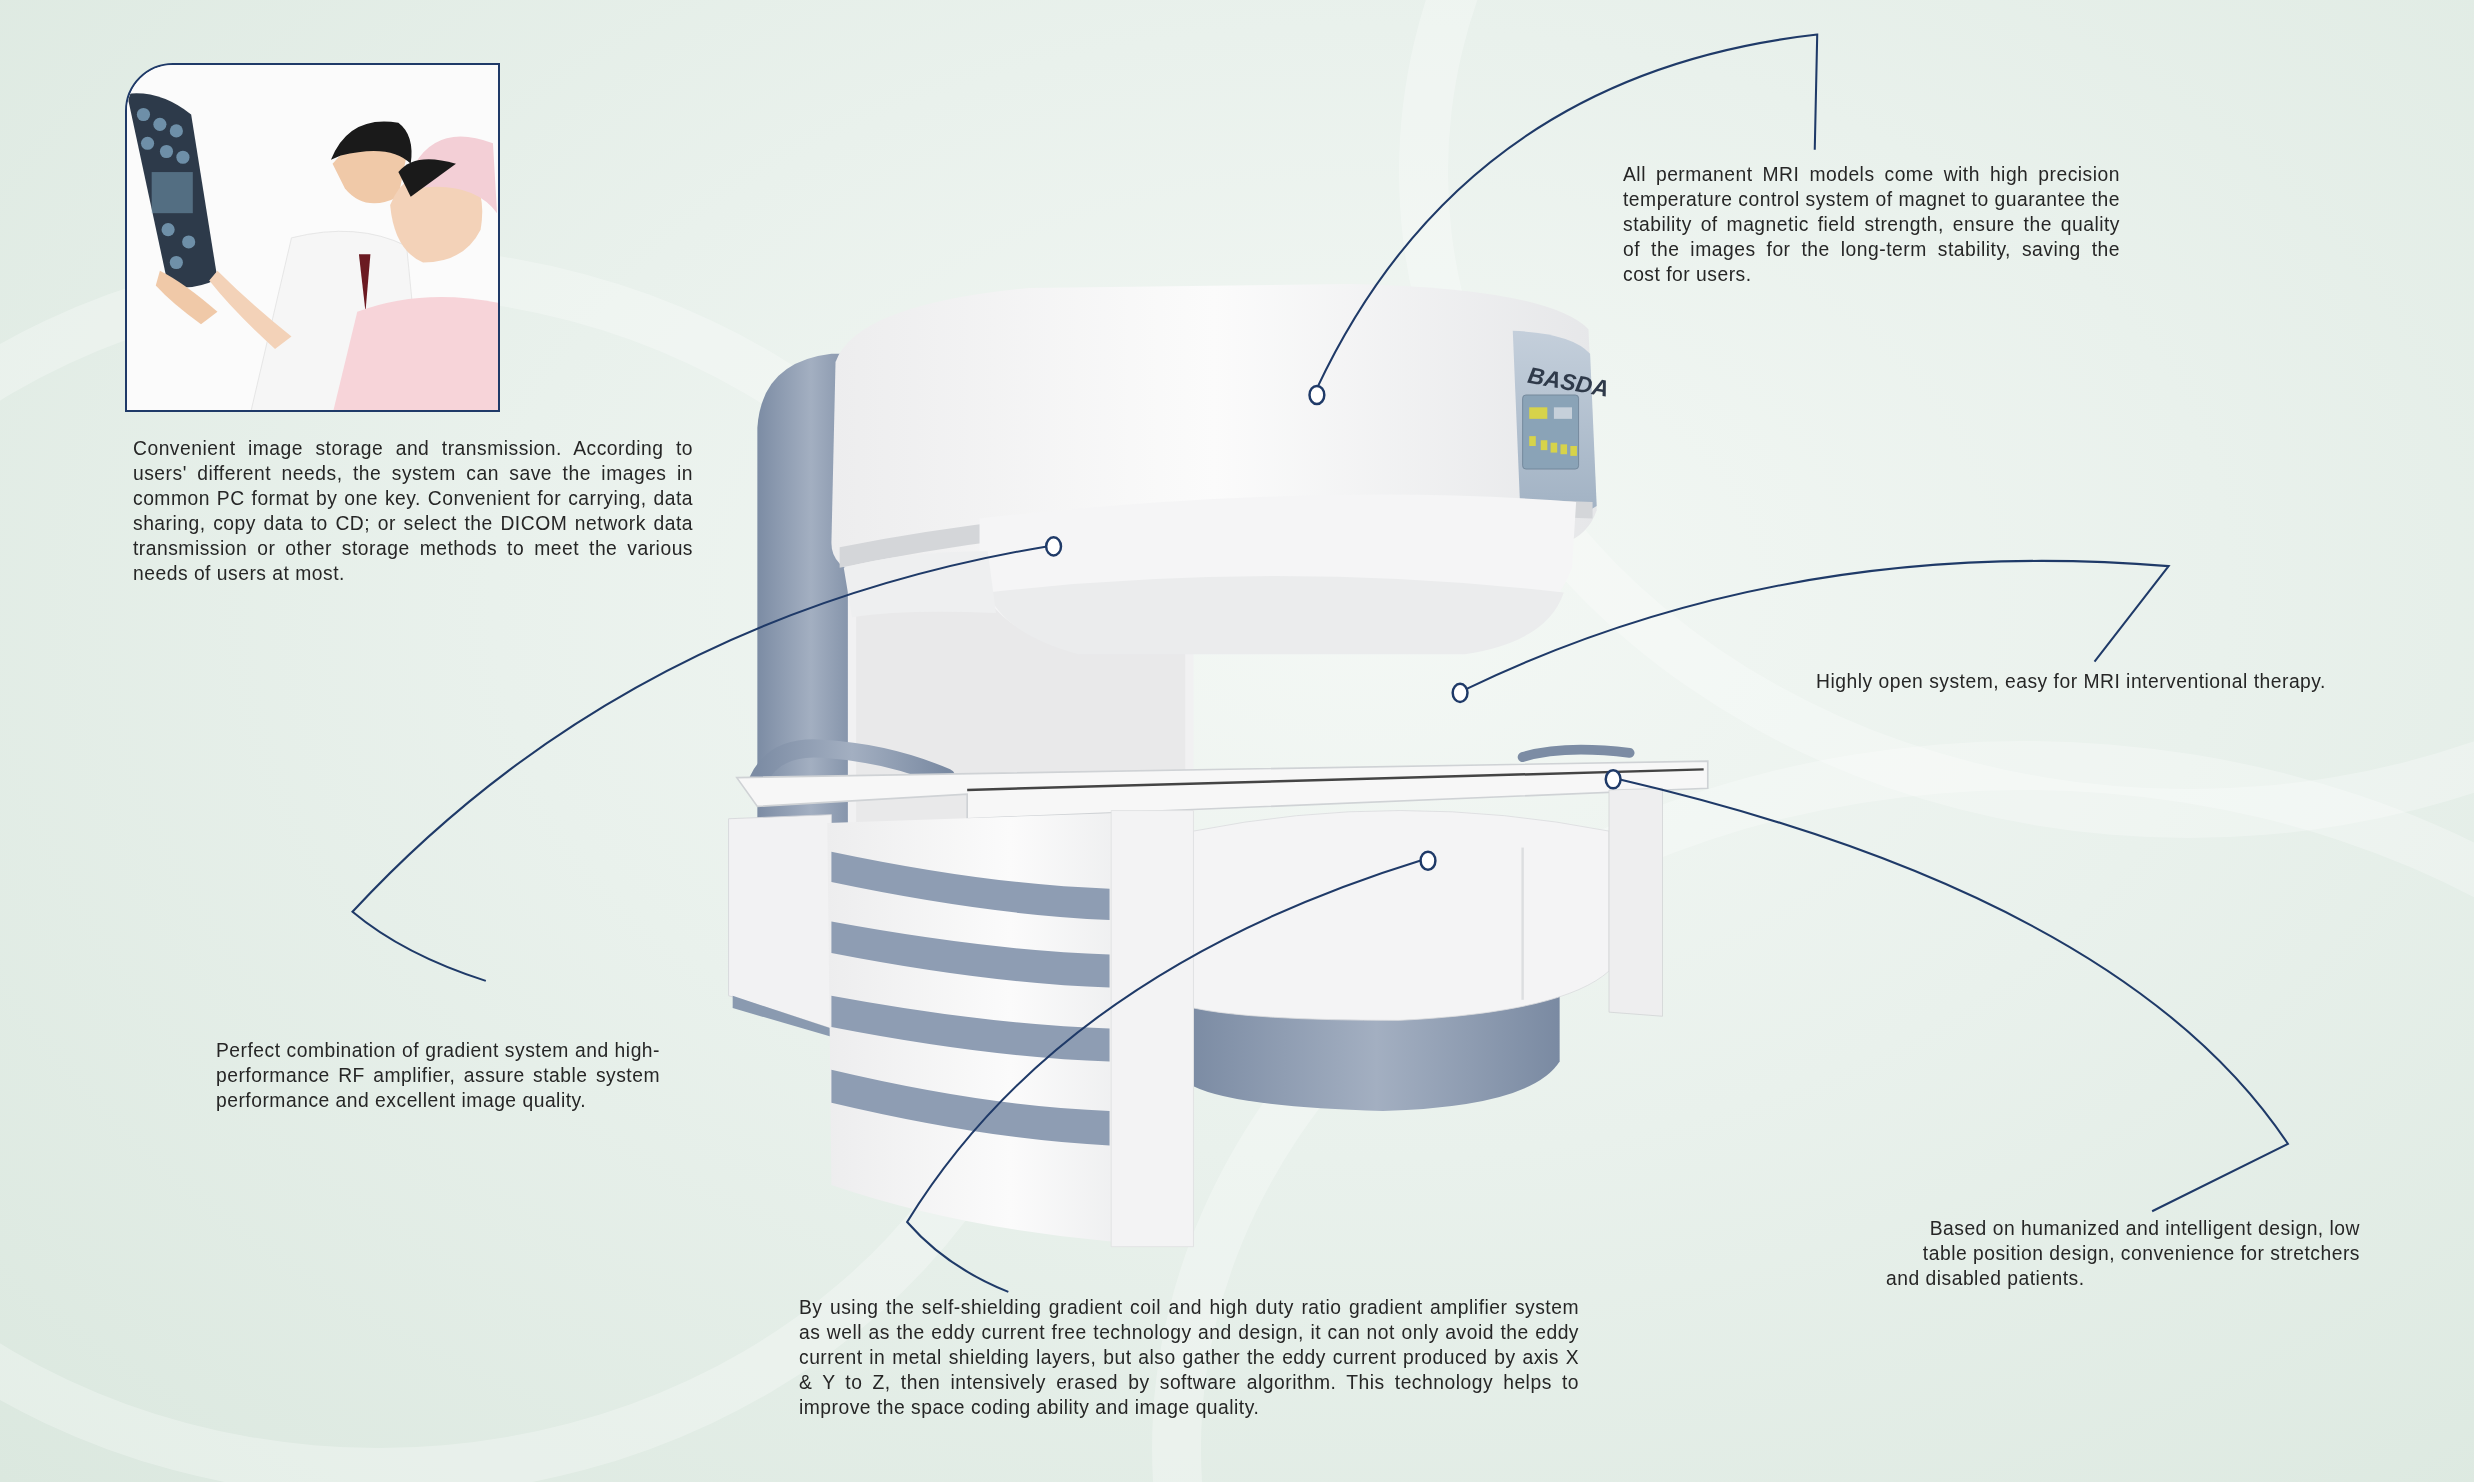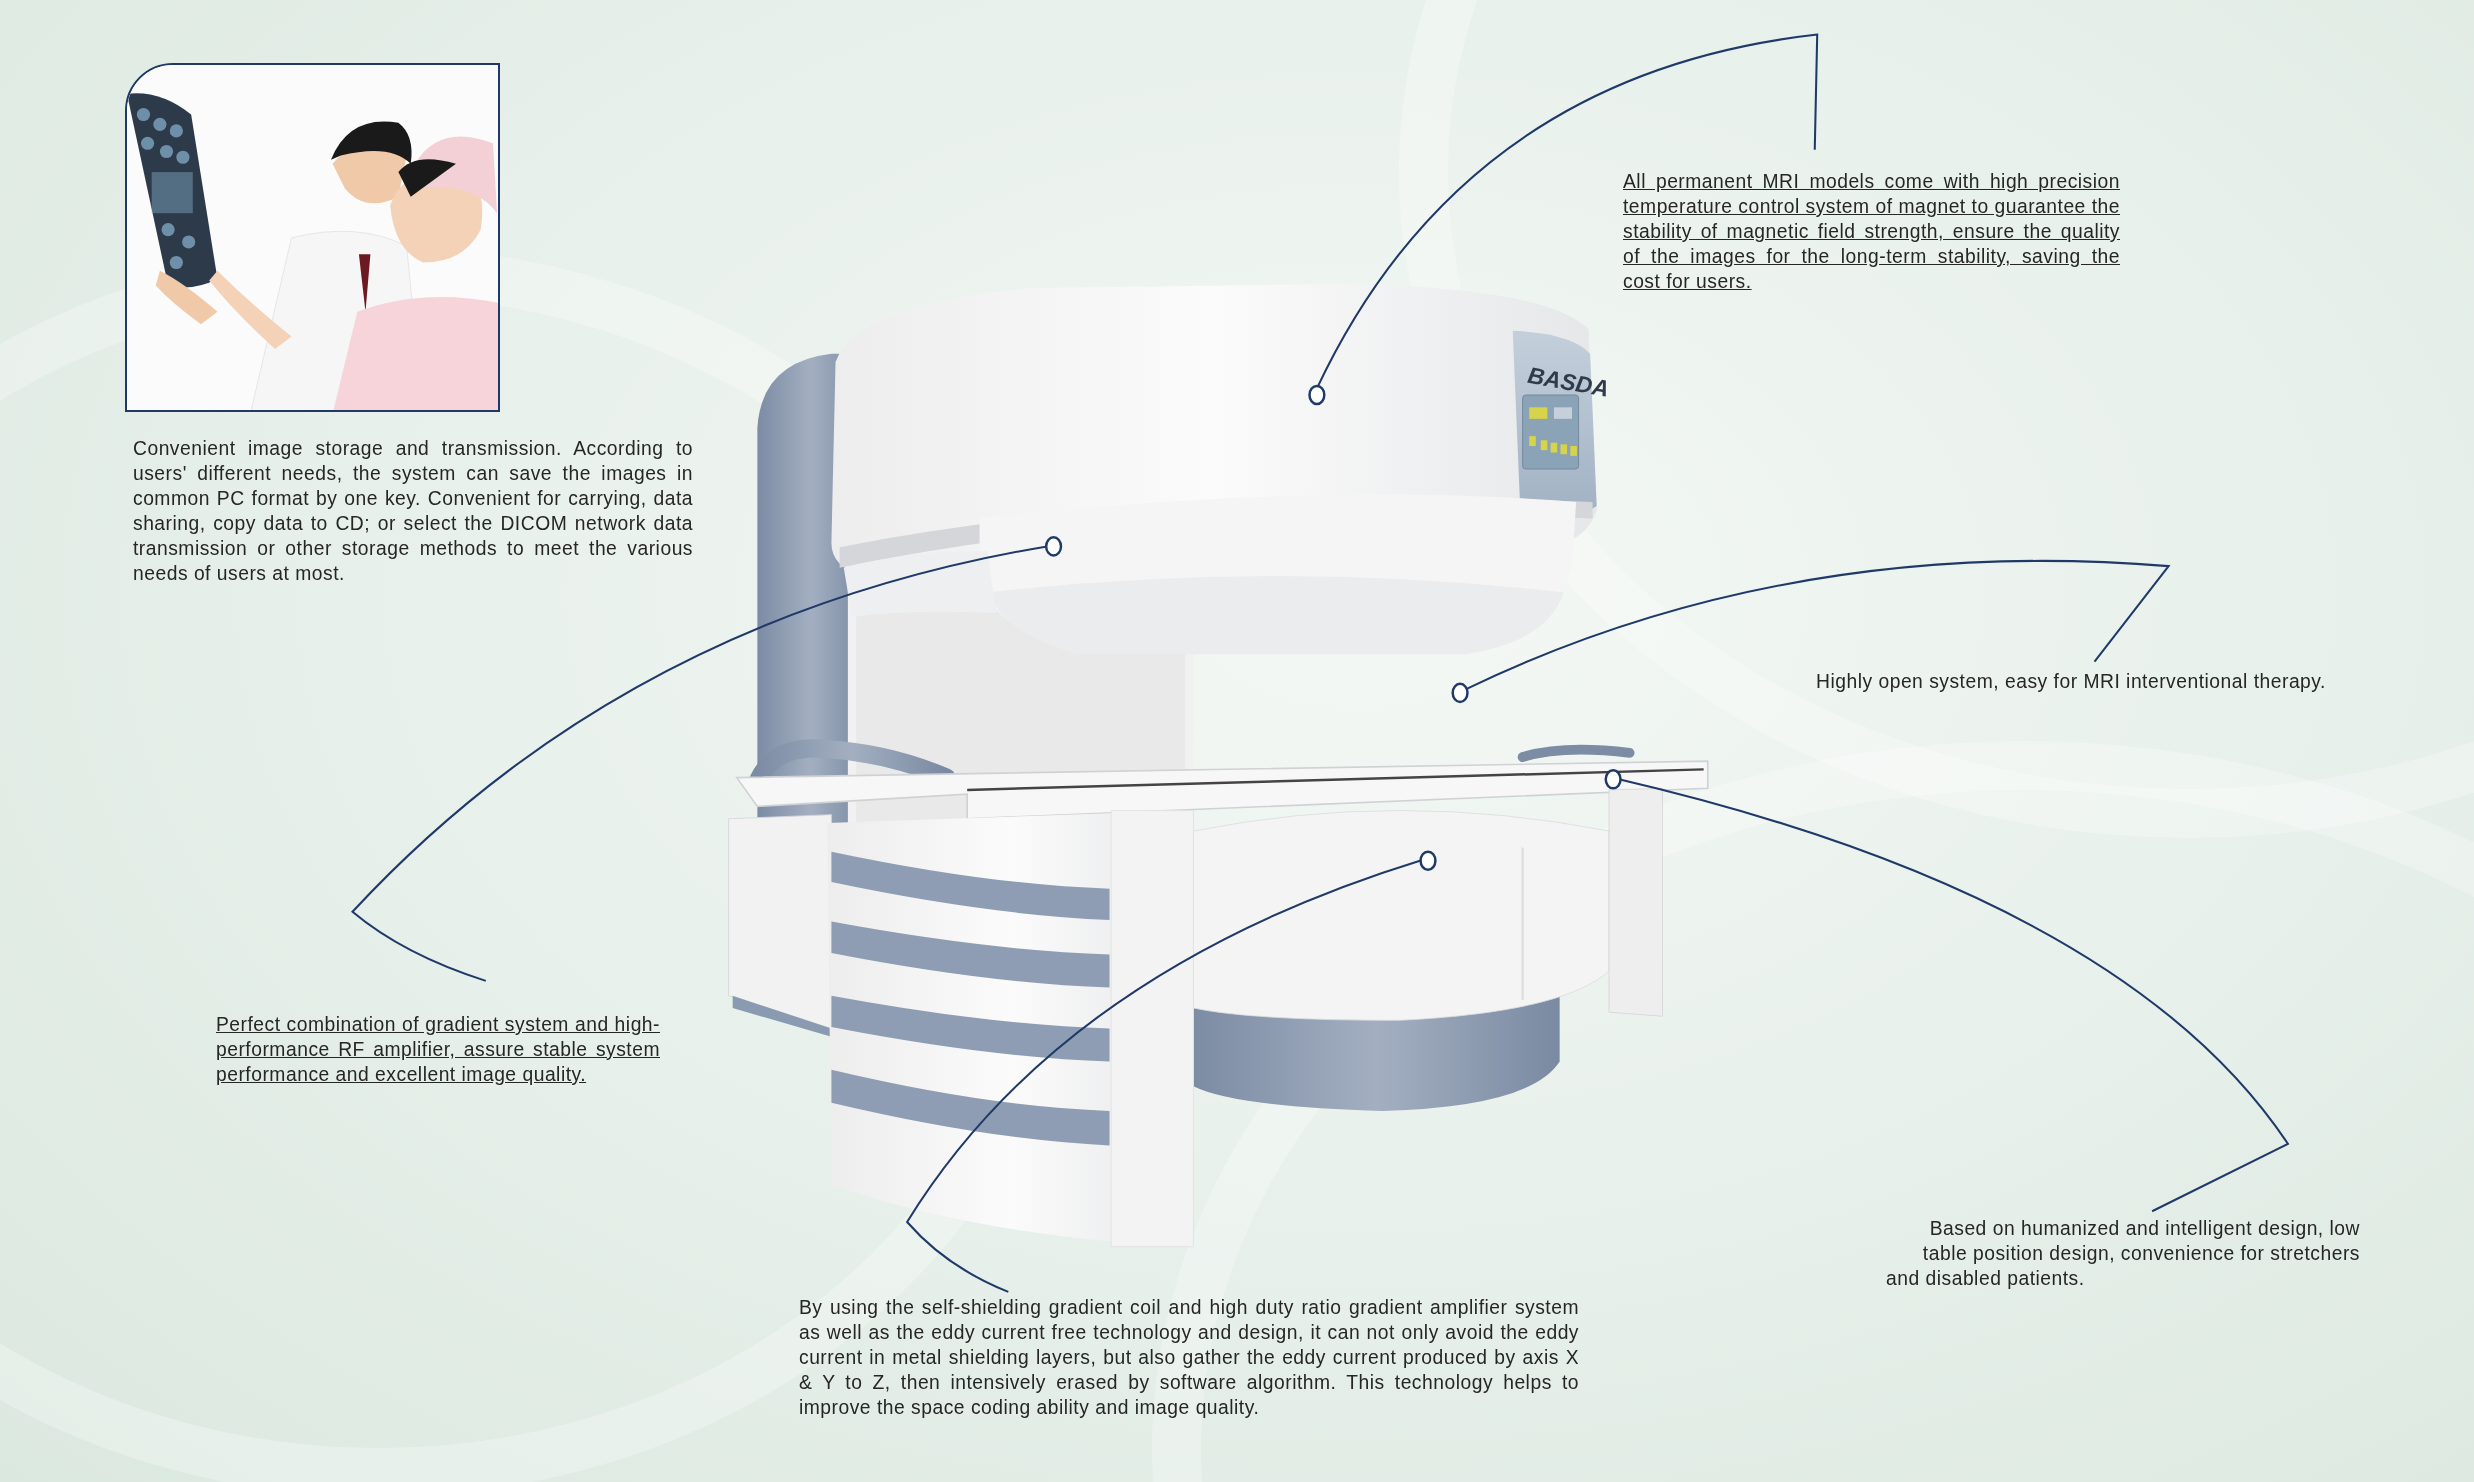--- a/index.html
+++ b/index.html
@@ -151,22 +151,22 @@
     <ellipse cx="1600" cy="480" rx="9" ry="11"></ellipse>
     <ellipse cx="1280" cy="664" rx="9" ry="11"></ellipse>
     <ellipse cx="1774" cy="842" rx="9" ry="11"></ellipse>
     <ellipse cx="1960" cy="947" rx="9" ry="11"></ellipse>
     <ellipse cx="1735" cy="1046" rx="9" ry="11"></ellipse>
   </g>
 </svg>
 
 <div class="text-block last-left" style="left:133px; top:436px; width:560px;">Convenient image storage and transmission. According to users' different needs, the system can save the images in common PC format by one key. Convenient for carrying, data sharing, copy data to CD; or select the DICOM network data transmission or other storage methods to meet the various needs of users at most.</div>
 
-<div class="text-block last-left" style="left:1623px; top:169px; width:497px;text-decoration:underline;">All permanent MRI models come with high precision temperature control system of magnet to guarantee the stability of magnetic field strength, ensure the quality of the images for the long-term stability, saving the cost for users.</div>
+<div class="text-block last-left" style="left:1623px; top:162px; width:497px;">All permanent MRI models come with high precision temperature control system of magnet to guarantee the stability of magnetic field strength, ensure the quality of the images for the long-term stability, saving the cost for users.</div>
 
 <div class="text-block last-left" style="left:1816px; top:669px; width:560px; text-align:right;">Highly open system, easy for MRI interventional therapy.</div>
 
-<div class="text-block last-left" style="left:216px; top:1012px; width:444px;text-decoration:underline;">Perfect combination of gradient system and high-performance RF amplifier, assure stable system performance and excellent image quality.</div>
+<div class="text-block last-left" style="left:216px; top:1038px; width:444px;">Perfect combination of gradient system and high-performance RF amplifier, assure stable system performance and excellent image quality.</div>
 
 <div class="text-block last-left" style="left:1886px; top:1216px; width:474px; text-align:right;">Based on humanized and intelligent design, low table position design, convenience for stretchers and disabled patients.</div>
 
 <div class="text-block last-left" style="left:799px; top:1295px; width:780px;">By using the self-shielding gradient coil and high duty ratio gradient amplifier system as well as the eddy current free technology and design, it can not only avoid the eddy current in metal shielding layers, but also gather the eddy current produced by axis X &amp; Y to Z, then intensively erased by software algorithm. This technology helps to improve the space coding ability and image quality.</div>
 
 
 </body></html>

